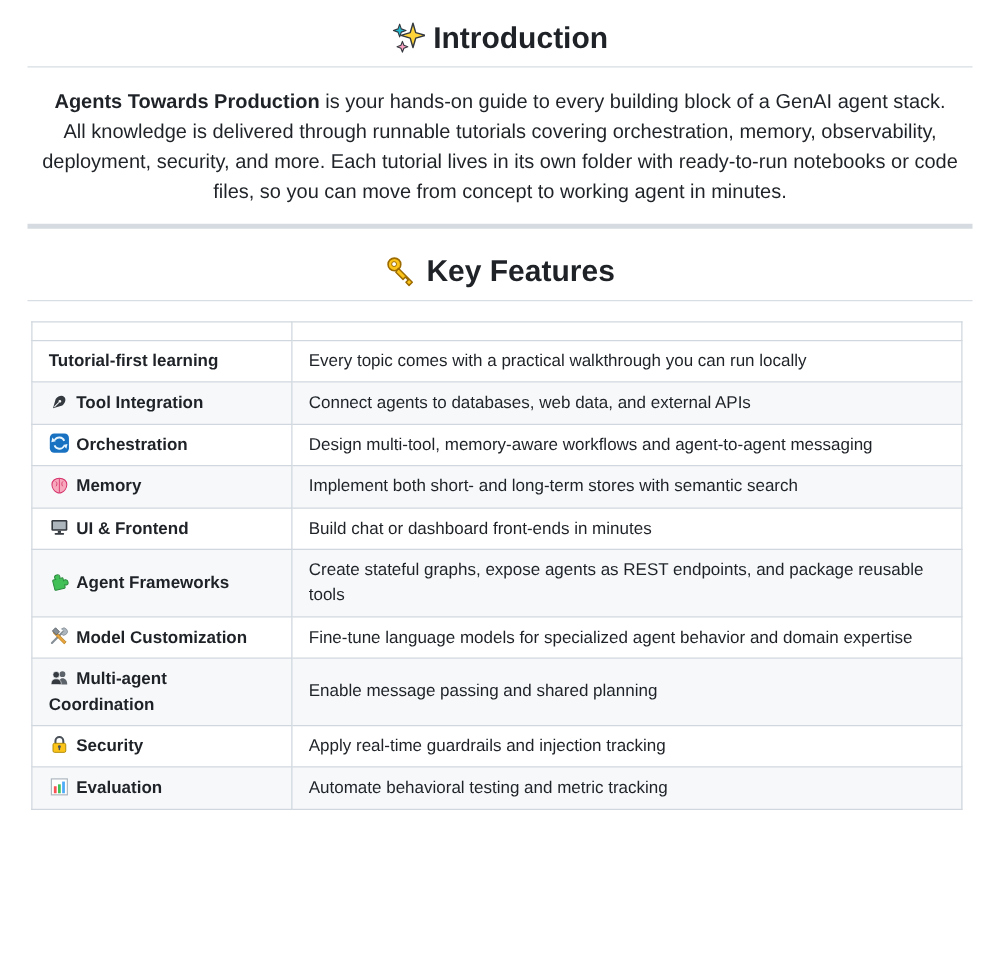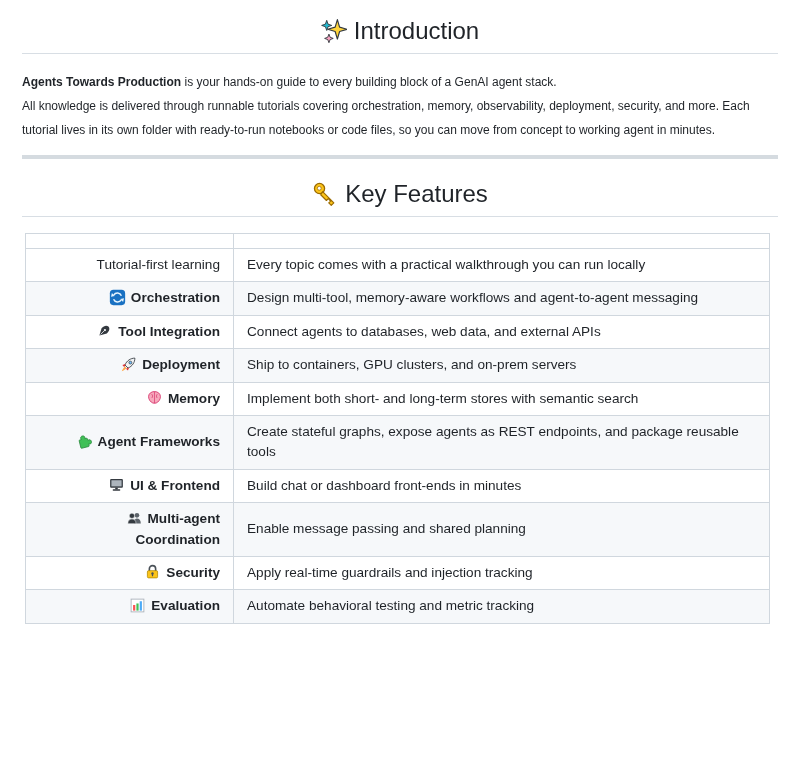--- a/index.html
+++ b/index.html
@@ -4,34 +4,34 @@
 <style>
   * { box-sizing: border-box; }
   html, body { margin: 0; padding: 0; }
   body {
     width: 800px; height: 768px; overflow: hidden;
     background: #ffffff; color: #1f2328;
     font-family: "Liberation Sans", "DejaVu Sans", sans-serif;
   }
   .page { padding: 16px 22px 0 22px; }
   h2.md-h2 {
-    text-align: center; font-size: 24px; font-weight: 400; line-height: 1.25;
+    text-align: center; font-size: 24px; font-weight: 700; line-height: 1.25;
     margin: 0 0 16px 0; padding-bottom: 7px; border-bottom: 1px solid #d8dee4;
   }
   .h-icon { width: 26px; height: 26px; margin-right: 7px; vertical-align: -5px; }
-  .intro-p { text-align: left; font-size: 12px; line-height: 24px; margin: 16px 0 0 0; }
+  .intro-p { text-align: center; font-size: 16px; line-height: 24px; margin: 16px 0 0 0; }
   hr.md-hr { border: 0; height: 4px; background: #d5dbe0; margin: 13px 0 20px 0; }
   table.kf-table {
     border-collapse: collapse; width: 745px; margin: 10px 0 0 3px;
     font-size: 13.6px; line-height: 1.5;
   }
   .kf-table th { border: 1px solid #d0d7de; padding: 0; height: 15px; background: #ffffff; }
   .kf-table td { border: 1px solid #d0d7de; padding: 6px 13px; vertical-align: middle; }
   .kf-table tbody tr:nth-child(even) { background: #f6f8fa; }
-  td.feat { font-weight: 400; width: 208px; text-align: right; }
+  td.feat { font-weight: 700; width: 208px; }
   .icon { width: 17px; height: 17px; margin-right: 5px; vertical-align: -3.5px; }
 </style>
 </head>
 <body>
 
 <svg width="0" height="0" style="position:absolute" aria-hidden="true">
   <defs>
     <symbol id="sym-sparkles" viewBox="0 0 20 20">
       <path d="M12.6 1.2 L14.3 7 L20 8.7 L14.3 10.4 L12.6 16.2 L10.9 10.4 L5.2 8.7 L10.9 7 Z" fill="#ffd43b" stroke="#343a40" stroke-width="0.9" stroke-linejoin="round"></path>
       <path d="M4.4 1.8 L5.4 4.7 L8.3 5.7 L5.4 6.7 L4.4 9.6 L3.4 6.7 L0.5 5.7 L3.4 4.7 Z" fill="#22b8cf" stroke="#343a40" stroke-width="0.7" stroke-linejoin="round"></path>
@@ -128,53 +128,53 @@
         <th></th>
       </tr>
     </thead>
     <tbody>
       <tr>
         <td class="feat">Tutorial-first learning</td>
         <td class="desc">Every topic comes with a practical walkthrough you can run locally</td>
       </tr>
       <tr>
         <td class="feat"><svg class="icon">
-              <use href="#sym-orchestration" xlink:href="#sym-orchestration"></use>
-            </svg><strong>Orchestration</strong></td>
-        <td class="desc">Design multi-tool, memory-aware workflows and agent-to-agent messaging</td>
-      </tr>
-      <tr>
-        <td class="feat"><svg class="icon">
               <use href="#sym-pen" xlink:href="#sym-pen"></use>
             </svg><strong>Tool Integration</strong></td>
         <td class="desc">Connect agents to databases, web data, and external APIs</td>
       </tr>
       <tr>
         <td class="feat"><svg class="icon">
-              <use href="#sym-rocket" xlink:href="#sym-rocket"></use>
-            </svg><strong>Deployment</strong></td>
-        <td class="desc">Ship to containers, GPU clusters, and on-prem servers</td>
+              <use href="#sym-orchestration" xlink:href="#sym-orchestration"></use>
+            </svg><strong>Orchestration</strong></td>
+        <td class="desc">Design multi-tool, memory-aware workflows and agent-to-agent messaging</td>
       </tr>
       <tr>
         <td class="feat"><svg class="icon">
               <use href="#sym-brain" xlink:href="#sym-brain"></use>
             </svg><strong>Memory</strong></td>
         <td class="desc">Implement both short- and long-term stores with semantic search</td>
       </tr>
       <tr>
         <td class="feat"><svg class="icon">
+              <use href="#sym-desktop" xlink:href="#sym-desktop"></use>
+            </svg><strong>UI &amp; Frontend</strong></td>
+        <td class="desc">Build chat or dashboard front-ends in minutes</td>
+      </tr>
+      <tr>
+        <td class="feat"><svg class="icon">
               <use href="#sym-puzzle" xlink:href="#sym-puzzle"></use>
             </svg><strong>Agent Frameworks</strong></td>
         <td class="desc">Create stateful graphs, expose agents as REST endpoints, and package reusable tools</td>
       </tr>
       <tr>
         <td class="feat"><svg class="icon">
-              <use href="#sym-desktop" xlink:href="#sym-desktop"></use>
-            </svg><strong>UI &amp; Frontend</strong></td>
-        <td class="desc">Build chat or dashboard front-ends in minutes</td>
+              <use href="#sym-tools" xlink:href="#sym-tools"></use>
+            </svg><strong>Model Customization</strong></td>
+        <td class="desc">Fine-tune language models for specialized agent behavior and domain expertise</td>
       </tr>
       <tr>
         <td class="feat"><svg class="icon">
               <use href="#sym-busts" xlink:href="#sym-busts"></use>
             </svg><strong>Multi-agent Coordination</strong></td>
         <td class="desc">Enable message passing and shared planning</td>
       </tr>
       <tr>
         <td class="feat"><svg class="icon">
               <use href="#sym-lock" xlink:href="#sym-lock"></use>

